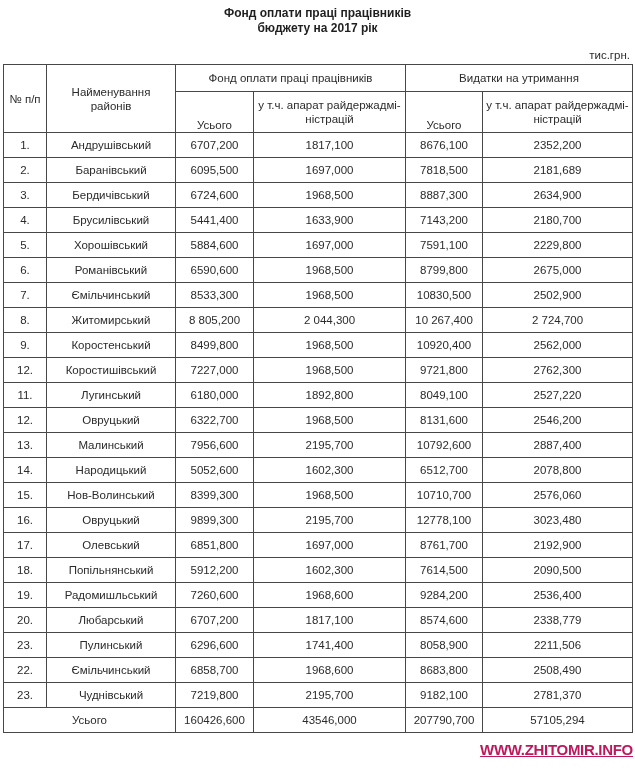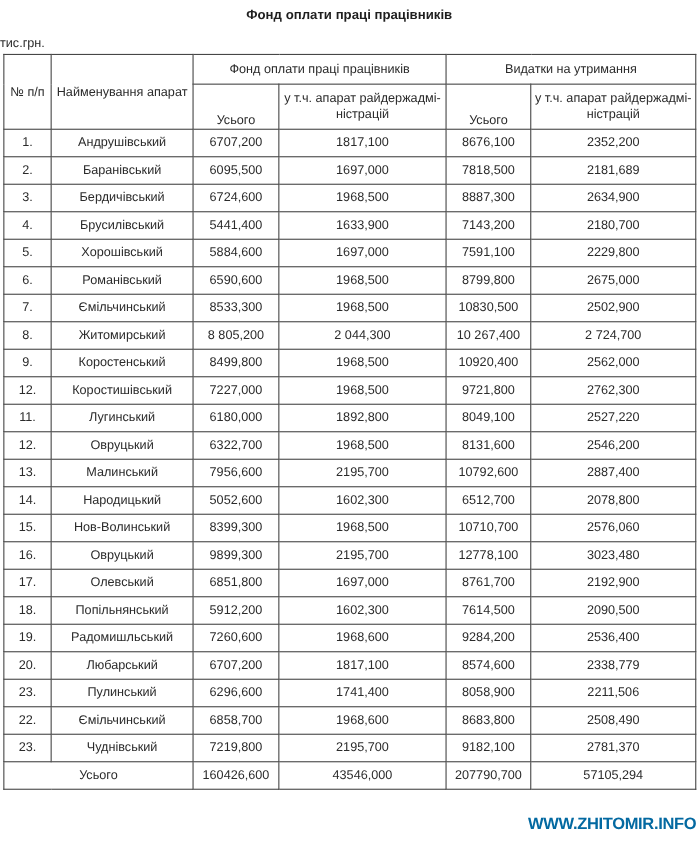--- a/index.html
+++ b/index.html
@@ -17,20 +17,21 @@
   }
   .doc-title {
     padding-top: 6px;
     text-align: center;
     font-weight: bold;
     font-size: 12px;
     line-height: 15px;
     color: #1f1f1f;
   }
   .units-label {
+    text-align: right;
     font-size: 11.5px;
     padding: 13px 5px 3px 0;
     color: #2b2b2b;
   }
   table.budget-table {
     border-collapse: collapse;
     table-layout: fixed;
     margin-left: 3px;
     width: 629px;
   }
@@ -69,37 +70,38 @@
     font-size: 15px;
     letter-spacing: -0.3px;
     white-space: nowrap;
   }
 </style>
 </head>
 <body>
 
 <div class="doc-title">
   <div>Фонд оплати праці працівників</div>
+  <div>бюджету на 2017 рік</div>
 </div>
 
 <div class="units-label">тис.грн.</div>
 
 <table class="budget-table">
   <colgroup>
     <col style="width:43px">
     <col style="width:129px">
     <col style="width:78px">
     <col style="width:152px">
     <col style="width:77px">
     <col style="width:150px">
   </colgroup>
   <thead>
     <tr class="header-row-1">
       <th rowspan="2">№ п/п</th>
-      <th rowspan="2">Найменування апарат</th>
+      <th rowspan="2">Найменування районів</th>
       <th colspan="2">Фонд оплати праці працівників</th>
       <th colspan="2">Видатки на утримання</th>
     </tr>
     <tr class="header-row-2">
       <th class="sub-total">Усього</th>
       <th class="sub-apparatus">у т.ч. апарат райдержадмі-ністрацій</th>
       <th class="sub-total">Усього</th>
       <th class="sub-apparatus">у т.ч. апарат райдержадмі-ністрацій</th>
     </tr>
   </thead>
@@ -293,13 +295,13 @@
     <tr>
       <td colspan="2" class="total-label-cell">Усього</td>
       <td class="num-cell">160426,600</td>
       <td class="num-cell">43546,000</td>
       <td class="num-cell">207790,700</td>
       <td class="num-cell">57105,294</td>
     </tr>
   </tfoot>
 </table>
 
-<div class="watermark" style="color: #0369a1;">WWW.ZHITOMIR.INFO</div>
+<div class="watermark" style="color: #be185d; text-decoration: underline;">WWW.ZHITOMIR.INFO</div>
 
 </body></html>

